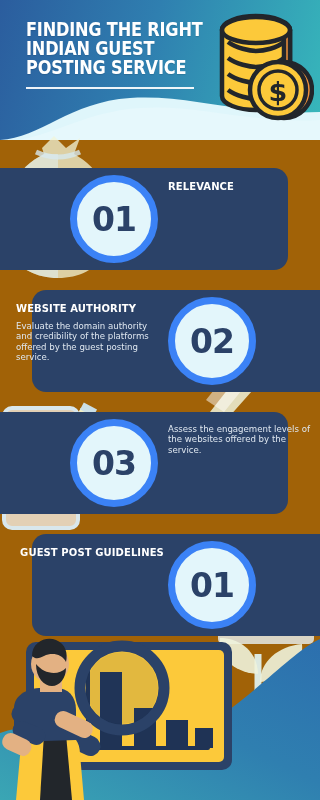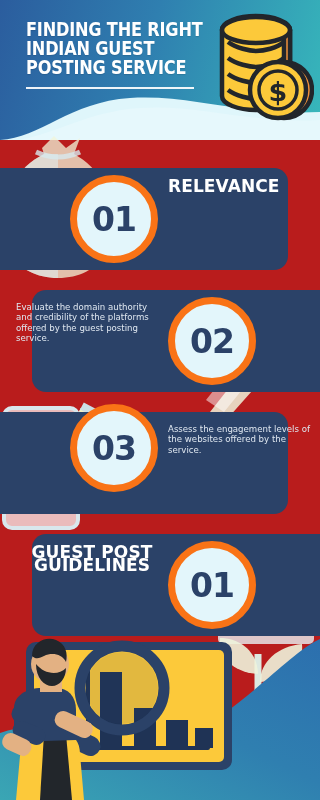--- a/index.html
+++ b/index.html
@@ -3,21 +3,21 @@
 <meta charset="utf-8">
 <style>
   * { margin:0; padding:0; box-sizing:border-box; }
   html,body { width:320px; height:800px; }
   body {
     font-family:"Liberation Sans", sans-serif;
     background:#e6f8fc;
     position:relative;
     overflow:hidden;
   }
-  .page { position:relative; width:320px; height:800px; overflow:hidden; background:#b91c1c; }
+  .page { position:relative; width:320px; height:800px; overflow:hidden; background:#a16207; }
 
   
   .header {
     position:absolute; left:0; top:0; width:320px; height:140px;
     background:linear-gradient(105deg,#2b5d9e 0%, #2f7fb0 45%, #37b8bb 100%);
     overflow:hidden;
   }
   .header-wave { position:absolute; left:0; bottom:-2px; width:320px; height:60px; }
   .title-wrap { position:absolute; left:26px; top:20px; width:200px; z-index:3; }
   .title {
@@ -48,41 +48,41 @@
     background:#2b4268; z-index:5;
   }
   .card.right-aligned { left:32px; width:288px; }
   .card-1 { top:168px; border-radius:0 14px 14px 0; }
   .card-2 { top:290px; border-radius:14px 0 0 14px; }
   .card-3 { top:412px; border-radius:0 14px 14px 0; }
   .card-4 { top:534px; border-radius:14px 0 0 14px; }
 
   .num-circle {
     position:absolute; width:88px; height:88px; border-radius:50%;
-    background:#e3f6fb; border:7px solid #f97316;
+    background:#e3f6fb; border:7px solid #3b82f6;
     display:flex; align-items:center; justify-content:center;
     z-index:7;
   }
   .num-circle span {
     color:#2b4268; font-weight:bold; font-size:33px; letter-spacing:-1px;
     font-family:"DejaVu Sans","Liberation Sans", sans-serif;
   }
   .nc-1 { left:70px; top:175px; }
   .nc-2 { left:168px; top:297px;text-align:right; }
-  .nc-3 { left:70px; top:404px; }
+  .nc-3 { left:70px; top:419px; }
   .nc-4 { left:168px; top:541px; }
 
   .card-text { position:absolute; z-index:8; }
   .ct-1 { left:168px; top:180px; width:142px; }
   .ct-2 { left:16px;  top:302px; width:148px; }
   .ct-3 { left:168px; top:424px; width:146px; }
   .ct-4 { left:16px;  top:546px; width:152px;text-align:center; }
 
   .card-title {
-    color:#ffffff; font-weight:bold; font-size:17px; line-height:13px;
+    color:#ffffff; font-weight:bold; font-size:10px; line-height:13px;
     letter-spacing:0.1px; text-transform:uppercase; margin-bottom:6px;
     font-family:"DejaVu Sans","Liberation Sans", sans-serif;
   }
   .card-body {
     color:#dfe7f0; font-size:8.6px; line-height:10.4px;
     font-family:"DejaVu Sans","Liberation Sans", sans-serif;
   }
 
   
   .illus { position:absolute; left:0; bottom:0; width:320px; height:170px; z-index:6; }
@@ -177,20 +177,21 @@
   </div>
   <div class="card-text ct-1">
     <div class="card-title">RELEVANCE</div>
   </div>
 
   <div class="card card-2 right-aligned"></div>
   <div class="num-circle nc-2">
     <span>02</span>
   </div>
   <div class="card-text ct-2">
+    <div class="card-title">WEBSITE AUTHORITY</div>
     <div class="card-body">Evaluate the domain authority and credibility of the platforms offered by the guest posting service.</div>
   </div>
 
   <div class="card card-3"></div>
   <div class="num-circle nc-3">
     <span>03</span>
   </div>
   <div class="card-text ct-3">
     <div class="card-body">Assess the engagement levels of the websites offered by the service.</div>
   </div>

